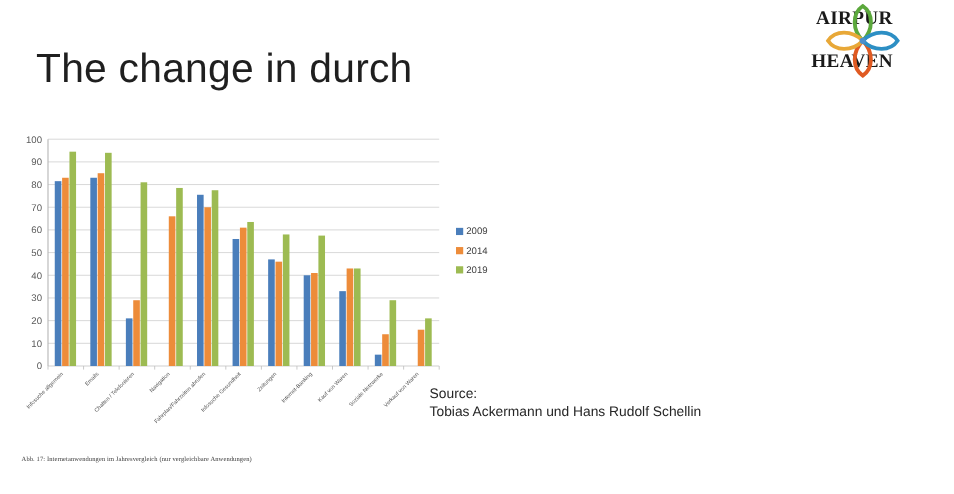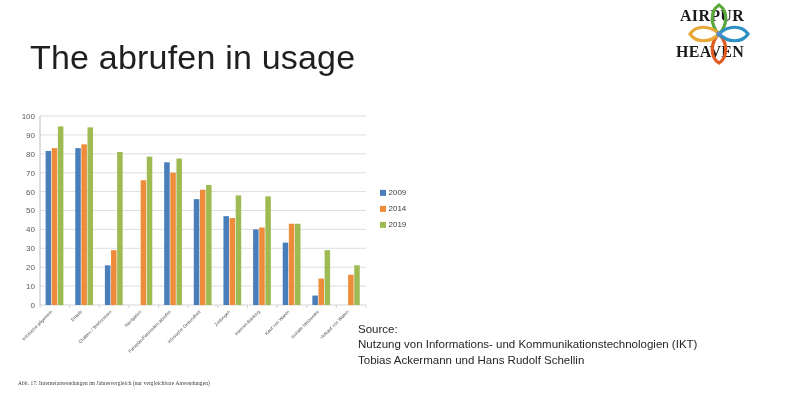--- a/index.html
+++ b/index.html
@@ -132,21 +132,21 @@
 
     <path d="M31 31 C 22 40, 22 54, 31 60 C 40 54, 40 40, 31 31 Z" fill="none" stroke="#E05A22" stroke-width="3.2"></path>
 
     <path d="M31 31 C 22 22, 8 22, 2 31 C 8 40, 22 40, 31 31 Z" fill="none" stroke="#E8A838" stroke-width="3.2"></path>
 
     <path d="M31 31 C 40 22, 54 22, 60 31 C 54 40, 40 40, 31 31 Z" fill="none" stroke="#2D8FC4" stroke-width="3.2"></path>
     <circle cx="31" cy="31" r="2.6" fill="#4D8FCC"></circle>
   </svg>
 </div>
 
-<div id="page-title">The abrufen in usage</div>
+<div id="page-title">The change in durch</div>
 
 <div id="chart-figure">
   <div id="chart-area">
     <svg id="chart-svg" width="420" height="255" viewBox="0 0 420 255">
         <rect x="26" y="8" width="326" height="189" fill="#ffffff"></rect>
         <line x1="26" y1="197" x2="352" y2="197" stroke="#d0d0d0" stroke-width="0.9"></line>
         <text x="21" y="199.9" class="axis-tick-label" text-anchor="end">0</text>
         <line x1="26" y1="178.1" x2="352" y2="178.1" stroke="#d0d0d0" stroke-width="0.7"></line>
         <text x="21" y="181" class="axis-tick-label" text-anchor="end">10</text>
         <line x1="26" y1="159.2" x2="352" y2="159.2" stroke="#d0d0d0" stroke-width="0.7"></line>
@@ -228,15 +228,14 @@
         <text x="374.5" y="103.38" class="legend-label">2014</text>
         <rect x="366" y="113.88" width="6" height="6" fill="#9DBB52"></rect>
         <text x="374.5" y="119.38" class="legend-label">2019</text>
       </svg>
   </div>
   <div id="chart-caption">Abb. 17: Internetanwendungen im Jahresvergleich (nur vergleichbare Anwendungen)</div>
 </div>
 
 <div id="source-block">
   <div>Source:</div>
-  <div>Nutzung von Informations- und Kommunikationstechnologien (IKT)</div>
   <div>Tobias Ackermann und Hans Rudolf Schellin</div>
 </div>
 
 </body></html>

